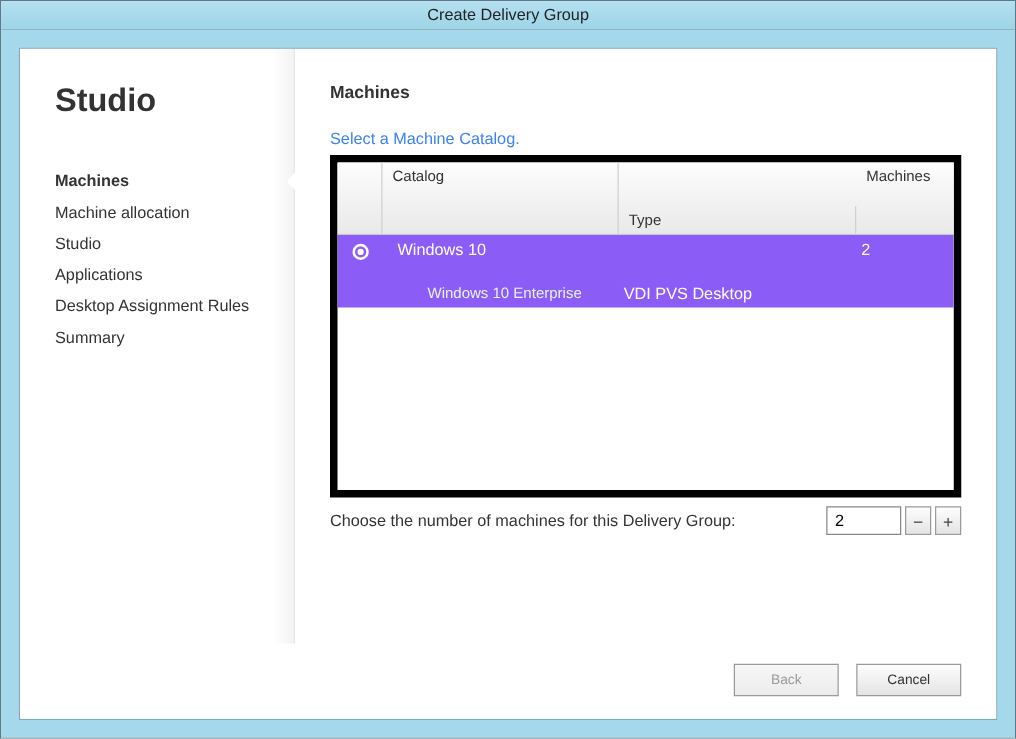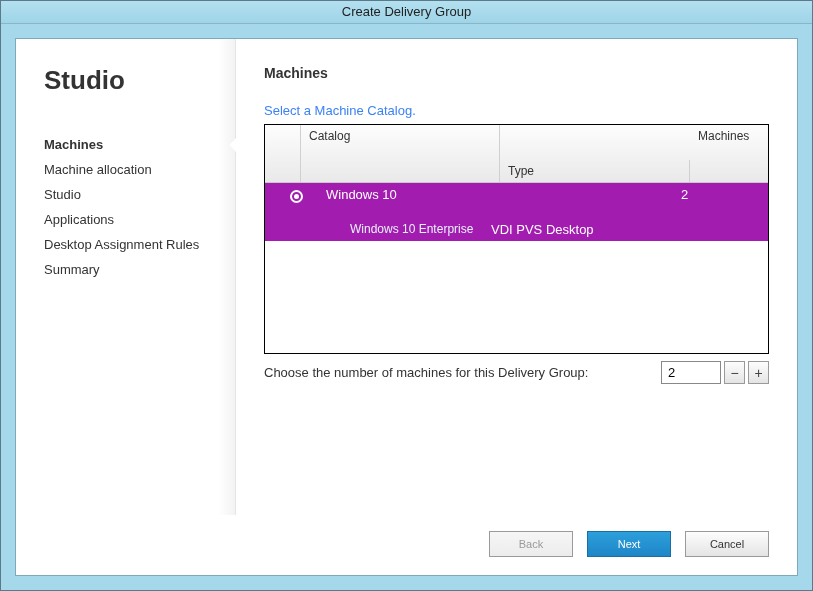--- a/index.html
+++ b/index.html
@@ -118,22 +118,22 @@
     font-weight: 700;
     color: #333;
     margin: 0 0 22px 0;
   }
   .instruction {
     font-size: 13px;
     color: #3b82f6;
     margin-bottom: 6px;
   }
   .grid-wrap {
-    border: 1px solid #000000;
-    height: 230px;
+    border: 6px solid #000000;
+    height: 274px;
     background: #fff;
     display: flex;
     flex-direction: column;
   }
   .grid-head {
     display: flex;
     background: linear-gradient(to bottom, #fdfdfd, #e9e9e9);
     border-bottom: 1px solid #c9c9c9;
     font-size: 12px;
     color: #333;
@@ -148,22 +148,22 @@
   .col-machines { width: 78px; border-right: none !important; }
   .grid-body {
     flex: 1;
     overflow: auto;
   }
   .grid-row {
     display: flex;
     align-items: flex-start;
     font-size: 13px;
     color: #fff;
-    background: #a21caf;
-    padding: 3px 17px;
+    background: #8b5cf6;
+    padding: 3px 4px;
     cursor: pointer;
   }
   .grid-row .cell {
     padding: 1px 8px;
   }
   .radio-outer {
     width: 13px; height: 13px;
     border-radius: 50%;
     border: 2px solid #fff;
     display: inline-flex;
@@ -293,18 +293,17 @@
             <input class="num-input" type="text" value="2" style="">
             <button class="step-btn">−</button>
             <button class="step-btn">+</button>
           </div>
 
         </section>
       </div>
 
       <div class="footer">
         <button class="btn" disabled="">Back</button>
-        <button class="btn primary">Next</button>
         <button class="btn">Cancel</button>
       </div>
     </div>
   </div>
 </div>
 
 </body></html>

